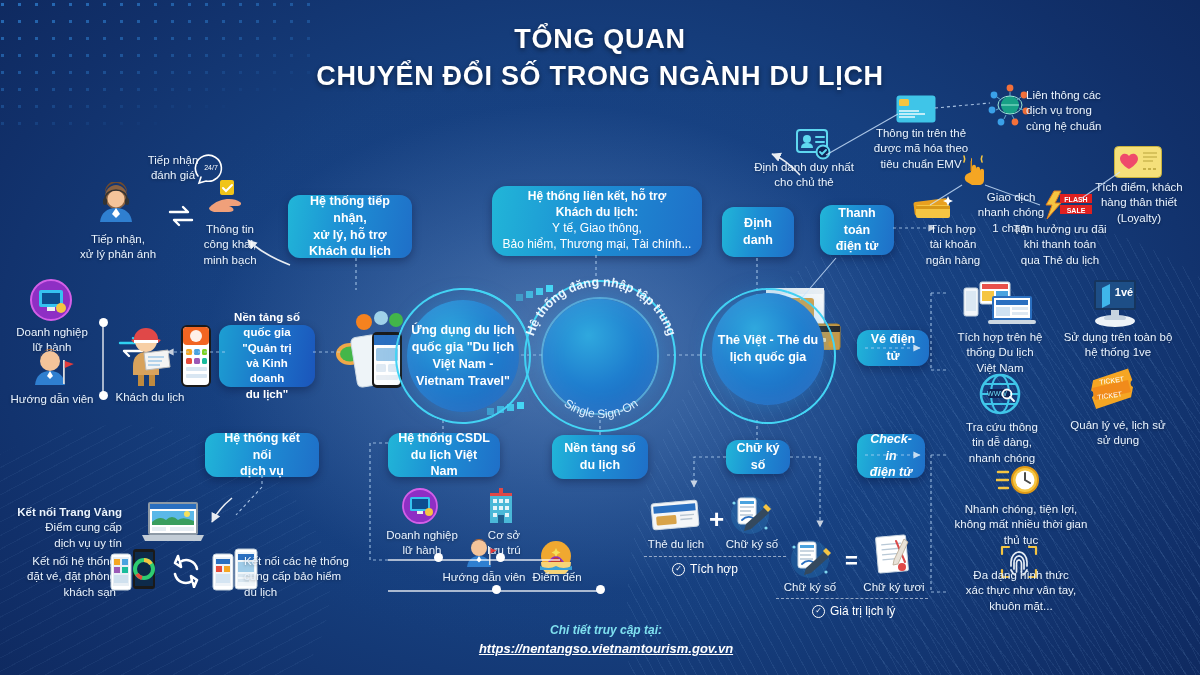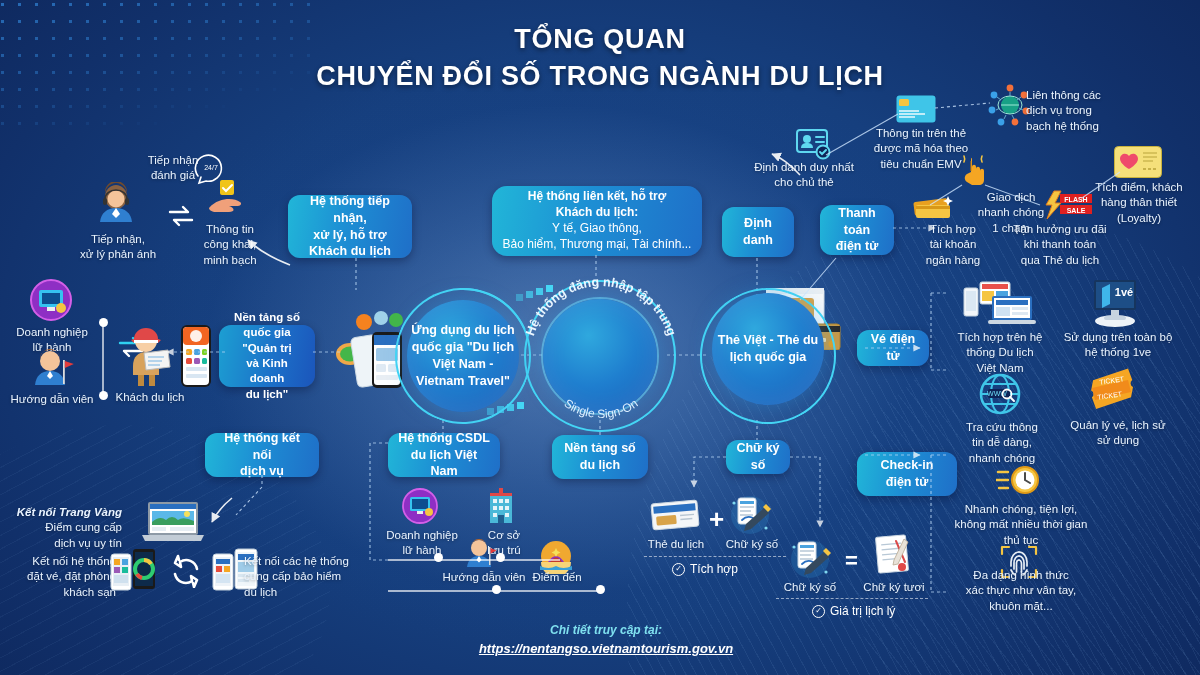--- a/index.html
+++ b/index.html
@@ -516,21 +516,21 @@
       <circle cx="4" cy="26" r="3.4" fill="#3aa0e8"></circle>
       <circle cx="6" cy="11" r="3.4" fill="#3aa0e8"></circle>
       <g stroke="#6fb8d8" stroke-width="0.9">
         <path d="M22 8 v4 M33 13 l-4 3 M35 26 l-4-2 M26 35 l-2-4 M16 35 l2-4 M8 26 l4-2 M9 13 l4 3"></path>
       </g>
     </svg>
   </div>
   <div class="lbl" style="left:1026px; top:88px; width:110px; text-align:left;">
     <div>Liên thông các</div>
     <div>dịch vụ trong</div>
-    <div>bạch hệ thống</div>
+    <div>cùng hệ chuẩn</div>
   </div>
 
   <div class="pill" style="left:820px; top:205px; width:74px; height:50px;">
     <div>
       <span>Thanh toán</span>
       <span>điện tử</span>
     </div>
   </div>
 
   <div class="ico" style="left:912px; top:192px; width:42px; height:30px;">
@@ -655,21 +655,21 @@
       <path d="M6 20 L42 12 l3 12 -36 8z" fill="#f0861a" opacity=".85"></path>
       <text x="26" y="15" font-size="7" fill="#fff" text-anchor="middle" transform="rotate(-8 26 15)" font-family="Liberation Sans">TICKET</text>
       <text x="24" y="30" font-size="7" fill="#fff" text-anchor="middle" transform="rotate(-8 24 30)" font-family="Liberation Sans">TICKET</text>
     </svg>
   </div>
   <div class="lbl" style="left:1052px; top:418px; width:132px;">
     <div>Quản lý vé, lịch sử</div>
     <div>sử dụng</div>
   </div>
 
-  <div class="pill" style="left:857px; top:452px; width:100px; height:44px;">
+  <div class="pill" style="left:857px; top:434px; width:68px; height:44px;font-style:italic;">
     <div>
       <span>Check-in</span>
       <span>điện tử</span>
     </div>
   </div>
 
   <div class="ico" style="left:996px; top:462px; width:46px; height:36px;">
     <svg width="46" height="36" viewBox="0 0 46 36">
       <circle cx="29" cy="18" r="13" fill="#f5c542" stroke="#e09a16" stroke-width="2"></circle>
       <circle cx="29" cy="18" r="9.5" fill="#ffffff"></circle>
@@ -777,21 +777,21 @@
   </div>
 
   <div class="pill" style="left:205px; top:433px; width:114px; height:44px;">
     <div>
       <span>Hệ thống kết nối</span>
       <span>dịch vụ</span>
     </div>
   </div>
 
   <div class="lbl" style="left:16px; top:505px; width:106px; text-align:right;">
-    <div style="font-weight:bold;font-style:italic;">Kết nối Trang Vàng</div>
+    <div style="font-weight:bold;">Kết nối Trang Vàng</div>
     <div class="teal">Điểm cung cấp</div>
     <div class="teal">dịch vụ uy tín</div>
   </div>
 
   <div class="ico" style="left:142px; top:500px; width:62px; height:44px;">
     <svg width="62" height="44" viewBox="0 0 62 44">
       <rect x="6" y="2" width="50" height="33" rx="2" fill="#8e9aa6"></rect>
       <rect x="8" y="4" width="46" height="29" fill="#ffffff"></rect>
       <rect x="8" y="4" width="46" height="5" fill="#2a6fc0"></rect>
       <rect x="10" y="11" width="42" height="14" fill="#5bb8e8"></rect>

